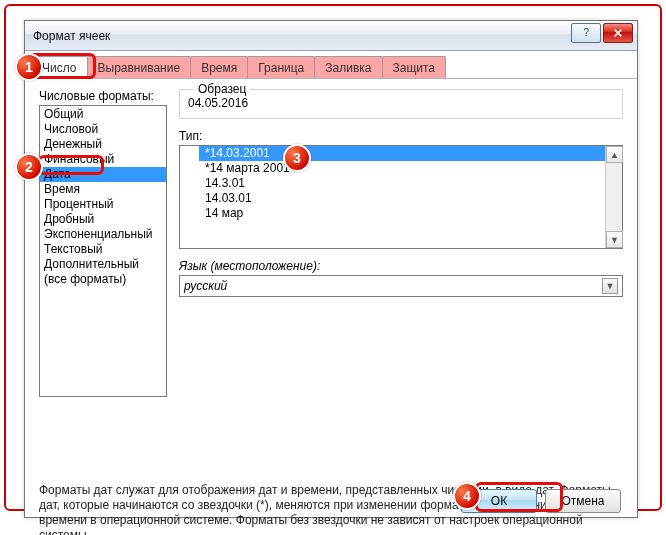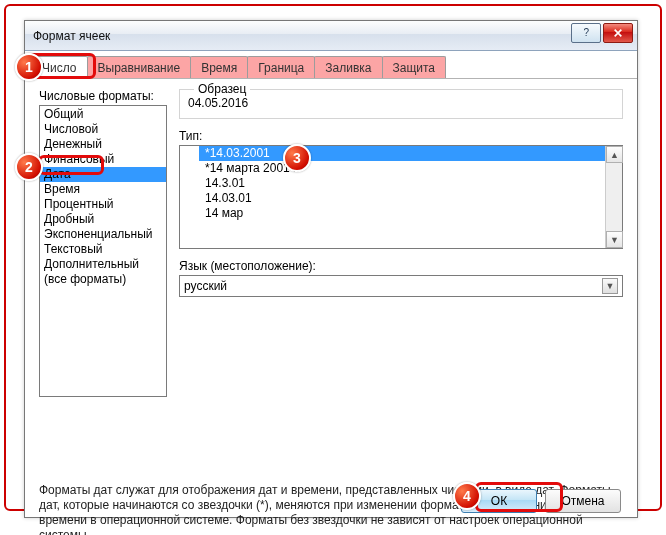--- a/index.html
+++ b/index.html
@@ -26,21 +26,21 @@
   .sample-box .lbl { position: absolute; top: -8px; left: 14px; background: #fff; padding: 0 4px; }
   .field-lbl { margin-bottom: 2px; }
   .type-list-wrap { border: 1px solid #7a7a7a; height: 104px; display: flex; padding-left: 19px; }
   .type-list { flex: 1; overflow: hidden; }
   .type-list .titem { padding: 0 6px; line-height: 15px; }
   .type-list .titem.selected { background: #3399ff; color: #fff; }
   .vscroll { width: 17px; background: #efefef; border-left: 1px solid #ccc; position: relative; }
   .vscroll .arrow { width: 17px; height: 17px; background: linear-gradient(#fdfdfd,#e6e6e6); border: 1px solid #b0b0b0; display:flex; align-items:center; justify-content:center; font-size:9px; color:#555; position:absolute; }
   .vscroll .arrow.up { top:0; }
   .vscroll .arrow.down { bottom:0; }
-  .lang-select { margin-top: 10px; }
+  .lang-select { margin-top: 10px; font-style: italic; }
   .select-box { border: 1px solid #7a7a7a; height: 22px; display: flex; align-items: center; padding: 8px 4px; justify-content: space-between; background:#fff; }
   .select-box .chev { width:16px; height:16px; border:1px solid #999; background: linear-gradient(#fafafa,#e0e0e0); display:flex; align-items:center; justify-content:center; font-size:9px; color:#555;}
   .desc { clear: both; padding: 8px 14px 0; color: #222; line-height: 15px; }
   .buttons { position: absolute; bottom: 4px; right: 16px; display: flex; gap: 8px; }
   .btn { width: 76px; height: 24px; border: 1px solid #8a8a8a; background: linear-gradient(#fcfcfc,#e2e2e2); border-radius: 3px; display:flex; align-items:center; justify-content:center; }
   .btn.ok { border: 1px solid #3c7fb1; background: linear-gradient(#eaf6fd,#c4e5f6 45%,#a7d9f5 46%,#d9ecfa); }
   
   .callout { position: absolute; width: 28px; height: 28px; border-radius: 50%; background: radial-gradient(circle at 30% 30%,#ff7a4a,#d10d00 70%,#8e0000); border: 2px solid #fff; box-shadow: 0 0 2px rgba(0,0,0,.4); color:#fff; font-weight:bold; display:flex; align-items:center; justify-content:center; z-index:50; font-size:14px; }
   .hl { position:absolute; border:3px solid #e30b0b; border-radius:6px; z-index:40; pointer-events:none; }
 </style>

